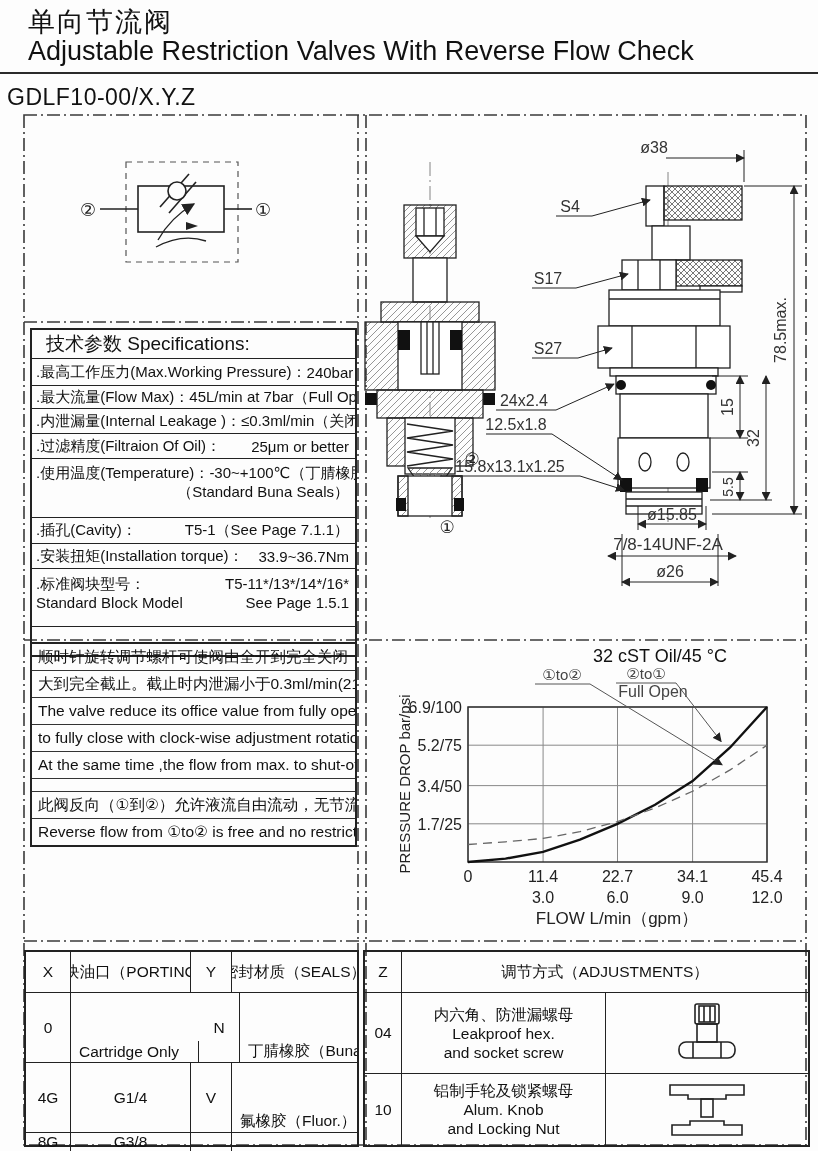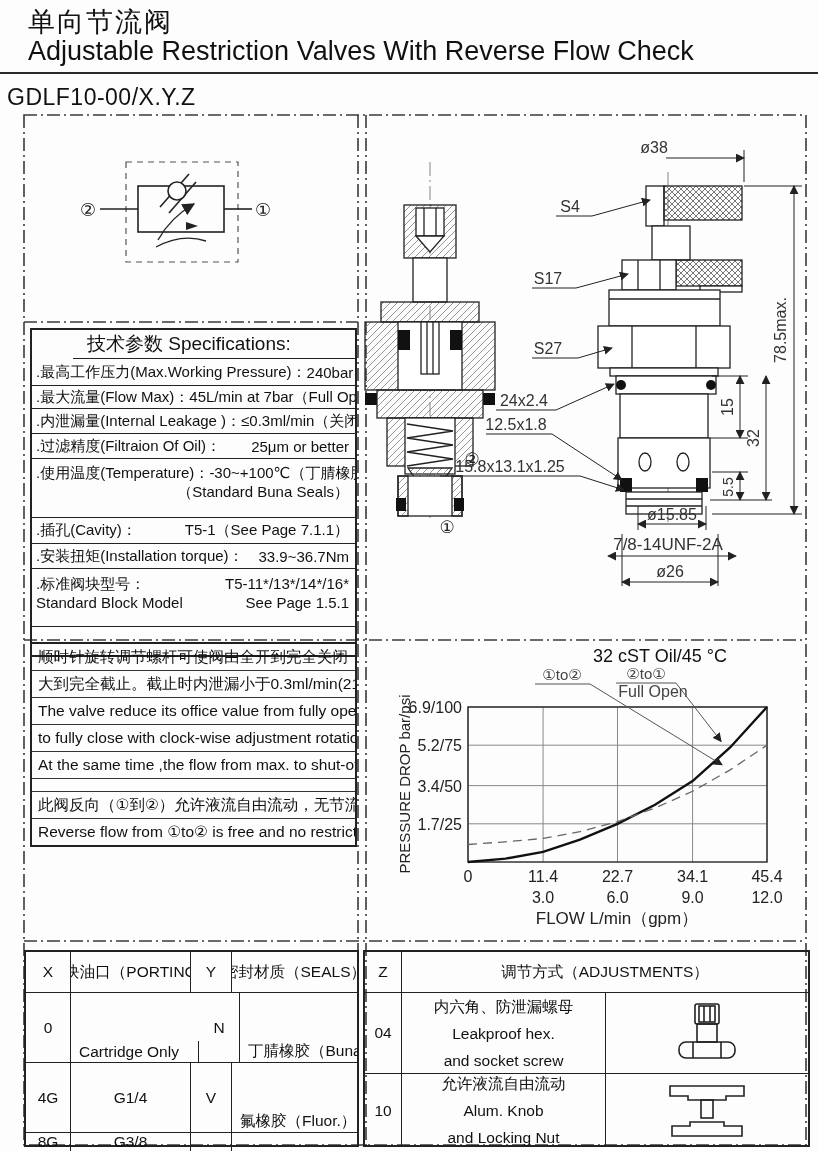--- a/index.html
+++ b/index.html
@@ -7,21 +7,21 @@
         font-family:"Liberation Sans","DejaVu Sans",sans-serif;color:#111;}
   .abs{position:absolute;}
   .nowrap{white-space:nowrap;overflow:hidden;}
   
   .title-cn{left:28px;top:4px;font-size:27px;letter-spacing:2px;}
   .title-en{left:28px;top:36px;font-size:27px;}
   .hrule{left:0;top:72px;width:818px;height:2px;background:#2a2a2a;}
   .model{left:7px;top:84px;font-size:23px;letter-spacing:.5px;}
   
   .spec{left:30px;top:328px;width:323px;border:2px solid #222;background:transparent;font-size:15px;}
-  .spec-head{height:28px;border-bottom:1.5px solid #222;font-size:19px;display:flex;align-items:center;padding-left:14px;margin-left:41px;}
+  .spec-head{height:28px;border-bottom:1.5px solid #222;font-size:19px;display:flex;align-items:center;padding-left:14px;}
   .srow{display:flex;justify-content:space-between;align-items:center;border-bottom:1.5px solid #222;padding:0 6px 0 4px;}
   .srow:last-child{border-bottom:none;}
   .srow .lab{text-align:right;}
   .srow .val{text-align:right;}
   .srow2{border-bottom:1.5px solid #222;padding:1px 6px 11px 4px;display:flex;flex-direction:column;justify-content:center;}
   .srow2 .l1{display:flex;justify-content:space-between;}
   .srow2 .l2{display:flex;justify-content:space-between;}
   
   .desc{left:30px;top:642px;width:323px;border:2px solid #222;font-size:15.5px;}
   .drow{height:26px;line-height:26px;border-bottom:1.2px solid #333;padding-left:6px;}
@@ -38,21 +38,21 @@
   .c-port{width:119px;flex:none;}
   .c-y{width:40px;flex:none;}
   .c-seal{flex:1;}
   .left-al{justify-content:flex-start;padding-left:8px;margin-top:48px;}
   .xy .hdr{height:40px;flex:none;}
   
   .zt{left:363px;top:950px;width:443px;height:193px;}
   .zt .hdr{height:40px;flex:none;}
   .c-z{width:36px;flex:none;}
   .c-adj{flex:1;}
-  .c-desc{width:203px;flex:none;flex-direction:column;line-height:19px;text-align:center;gap:8px;}
+  .c-desc{width:203px;flex:none;flex-direction:column;line-height:19px;text-align:center;}
   .c-ico{flex:1;}
   .zrow05{flex:none;height:80px;display:flex;border-bottom:1.5px solid #222;}
   .zrow10{flex:1;display:flex;}
   svg text{font-family:"Liberation Sans","DejaVu Sans",sans-serif;}
 </style>
 </head>
 <body>
 
 <div class="page">
 
@@ -389,21 +389,21 @@
           <rect x="22" y="22" width="20" height="18"></rect>
           <rect x="4" y="40" width="56" height="16" rx="7"></rect>
           <line x1="18" y1="40" x2="18" y2="56"></line>
             <line x1="46" y1="40" x2="46" y2="56"></line>
         </svg>
       </div>
     </div>
     <div class="zrow10">
       <div class="tcell c-z">10</div>
       <div class="tcell c-desc">
-        <div>允许液流自由流动</div>
+        <div>铝制手轮及锁紧螺母</div>
         <div>Alum. Knob</div>
         <div>and Locking Nut</div>
       </div>
       <div class="tcell c-ico">
         <svg width="86" height="58" viewBox="0 0 86 58" stroke="#222" fill="none" stroke-width="1.6">
           <path d="M6,4 h74 v10 h-18 v4 h-38 v-4 h-18 z"></path>
           <rect x="37" y="18" width="12" height="18"></rect>
           <path d="M8,44 h18 v-4 h34 v4 h18 v10 h-70 z"></path>
         </svg>
       </div>

